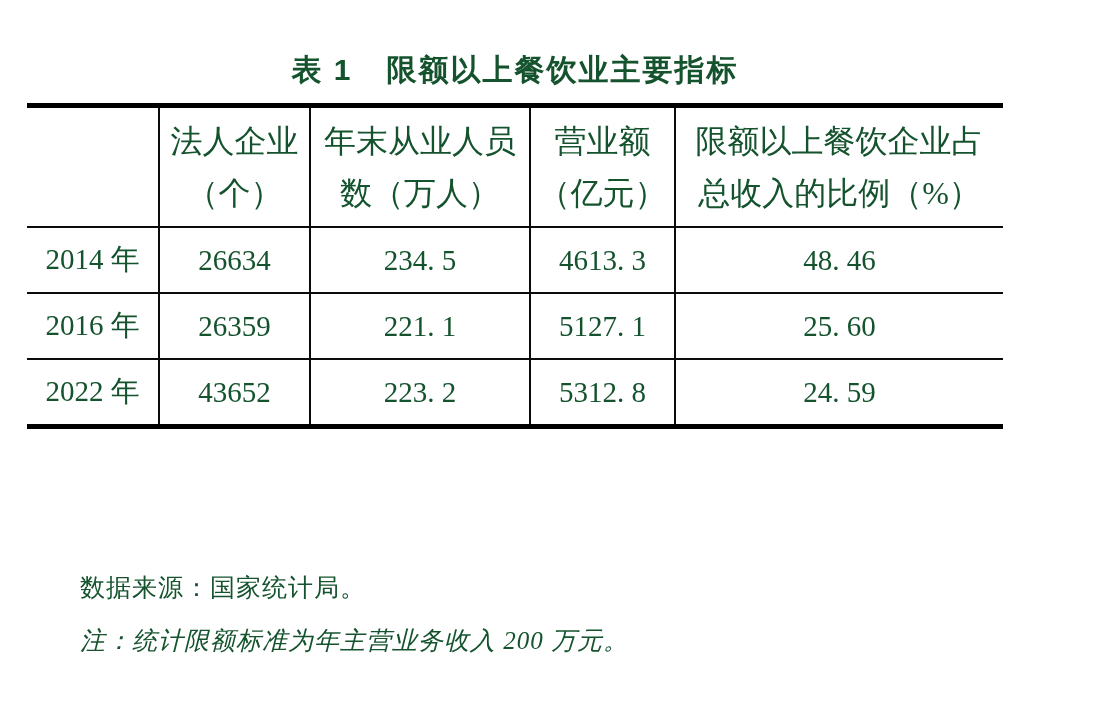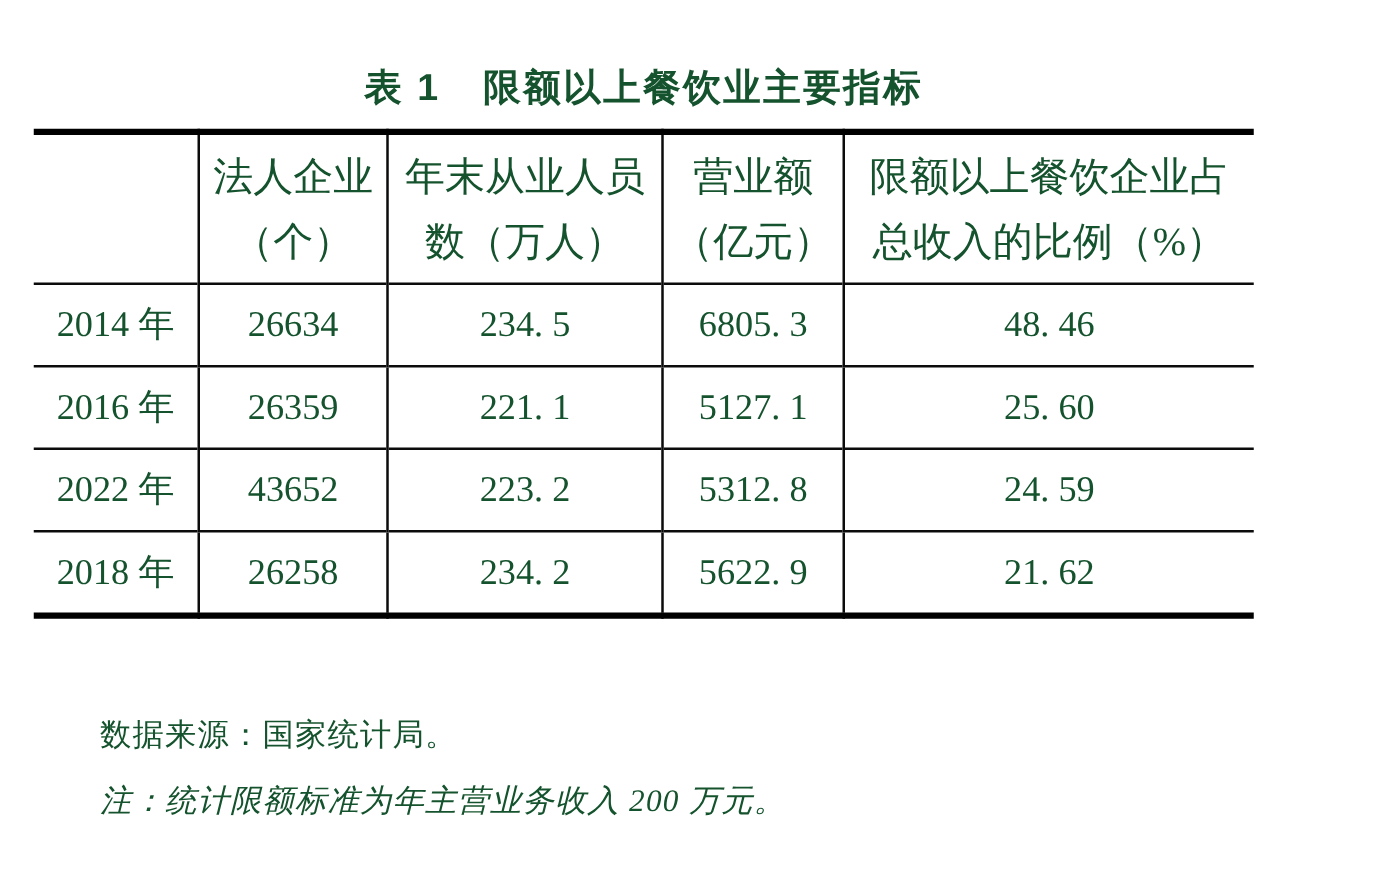--- a/index.html
+++ b/index.html
@@ -111,43 +111,36 @@
           <span class="hline">限额以上餐饮企业占</span>
           <span class="hline">总收入的比例（%）</span>
         </th>
       </tr>
     </thead>
     <tbody>
       <tr>
         <td>2014 年</td>
         <td>26634</td>
         <td>234. 5</td>
-        <td>6805. 3</td>
+        <td>4613. 3</td>
         <td>48. 46</td>
       </tr>
       <tr>
         <td>2016 年</td>
         <td>26359</td>
         <td>221. 1</td>
         <td>5127. 1</td>
         <td>25. 60</td>
       </tr>
       <tr>
         <td>2022 年</td>
         <td>43652</td>
         <td>223. 2</td>
         <td>5312. 8</td>
         <td>24. 59</td>
       </tr>
-      <tr>
-        <td>2018 年</td>
-        <td>26258</td>
-        <td>234. 2</td>
-        <td>5622. 9</td>
-        <td>21. 62</td>
-      </tr>
     </tbody>
   </table>
 
   <div class="note note-source">数据来源：国家统计局。</div>
   <div class="note note-threshold">注：统计限额标准为年主营业务收入 200 万元。</div>
 
 </div>
 
 </body></html>

